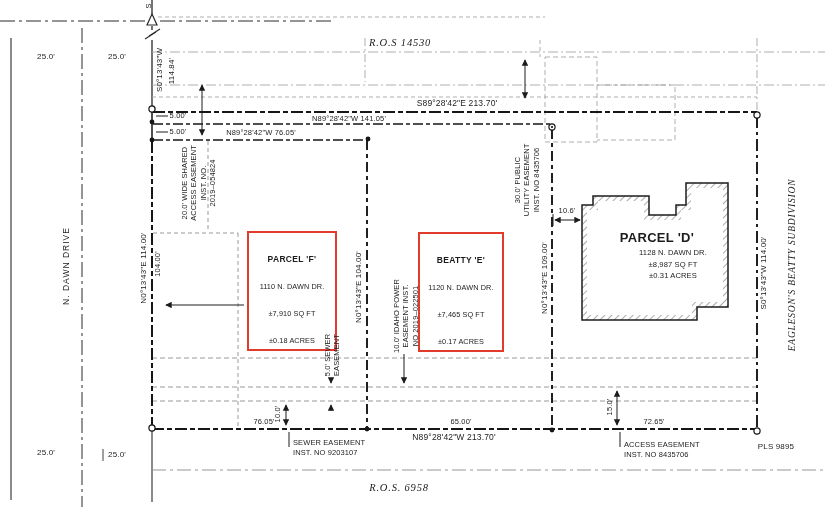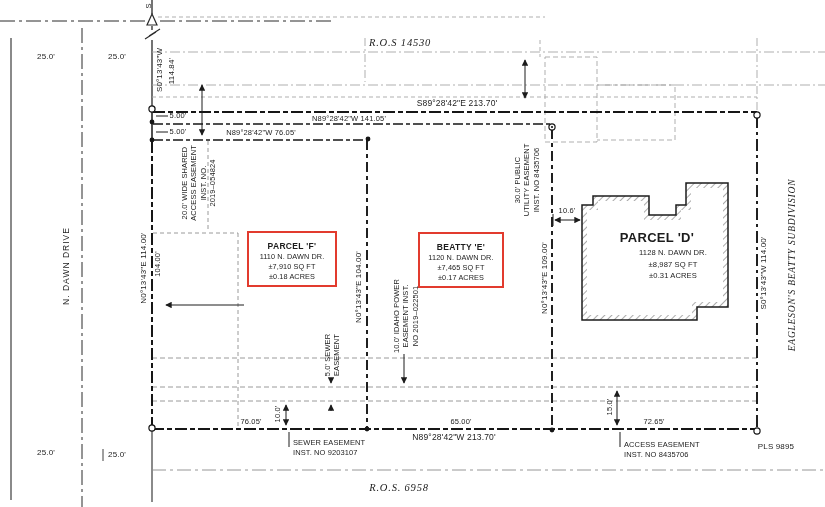--- a/index.html
+++ b/index.html
@@ -9,23 +9,23 @@
   .lbl{position:absolute;white-space:nowrap;font-size:8px;line-height:1.15;letter-spacing:.15px;
        transform:translate(-50%,-50%);}
   .v{transform:translate(-50%,-50%) rotate(-90deg);}
   .blk{position:absolute;text-align:center;transform:translate(-50%,-50%);font-size:7.5px;line-height:1.25;letter-spacing:.1px;}
   .vblk{position:absolute;text-align:center;transform:translate(-50%,-50%) rotate(-90deg);
         font-size:7.5px;line-height:1.25;letter-spacing:.1px;white-space:nowrap;}
   .tl{position:absolute;transform:none;font-size:7.5px;line-height:1.3;white-space:nowrap;letter-spacing:.1px;}
   .it{font-family:"Liberation Serif",serif;font-style:italic;font-size:10.5px;letter-spacing:.8px;}
   .sm{font-size:7.5px;}
   .redbox{position:absolute;border:2px solid #e23b2e;background:#fff;text-align:center;
-          padding:8px 4px 4px;}
+          padding:21px 4px 4px;}
   .pname{font-weight:bold;font-size:8.5px;letter-spacing:.3px;}
-  .pline{font-size:7.3px;margin-top:1px;letter-spacing:.1px;}
+  .pline{font-size:7.3px;margin-top:18px;letter-spacing:.1px;}
   .dblock .pname{font-size:13px;}
   .dblock .pline{font-size:7.6px;margin-top:2px;margin-left:32px;}
 </style>
 </head>
 <body>
 
 <div class="sheet">
 
   <svg width="825" height="507" viewBox="0 0 825 507">
     <defs>
@@ -191,21 +191,21 @@
   <div class="lbl v" style="left:545px;top:278px">N0°13'43"E  109.00'</div>
   <div class="lbl v" style="left:764px;top:273px">S0°13'43"W  114.00'</div>
   <div class="lbl v it" style="left:792px;top:265px;font-size:9.5px">EAGLESON'S  BEATTY  SUBDIVISION</div>
 
   <div class="vblk" style="left:332px;top:355px">
     <div>5.0'  SEWER</div>
     <div>EASEMENT</div>
   </div>
 
   <div class="lbl v sm" style="left:278px;top:414px">10.0'</div>
-  <div class="lbl sm" style="left:251px;top:422px">76.05'</div>
+  <div class="lbl sm" style="left:264px;top:422px">76.05'</div>
 
   <div class="tl" style="left:293px;top:438px">
     <div>SEWER  EASEMENT</div>
     <div>INST.  NO  9203107</div>
   </div>
 
   <div class="lbl sm" style="left:461px;top:422px">65.00'</div>
   <div class="lbl" style="left:454px;top:438px;font-size:8.5px">N89°28'42"W  213.70'</div>
 
   <div class="lbl v sm" style="left:610px;top:407px">15.0'</div>

